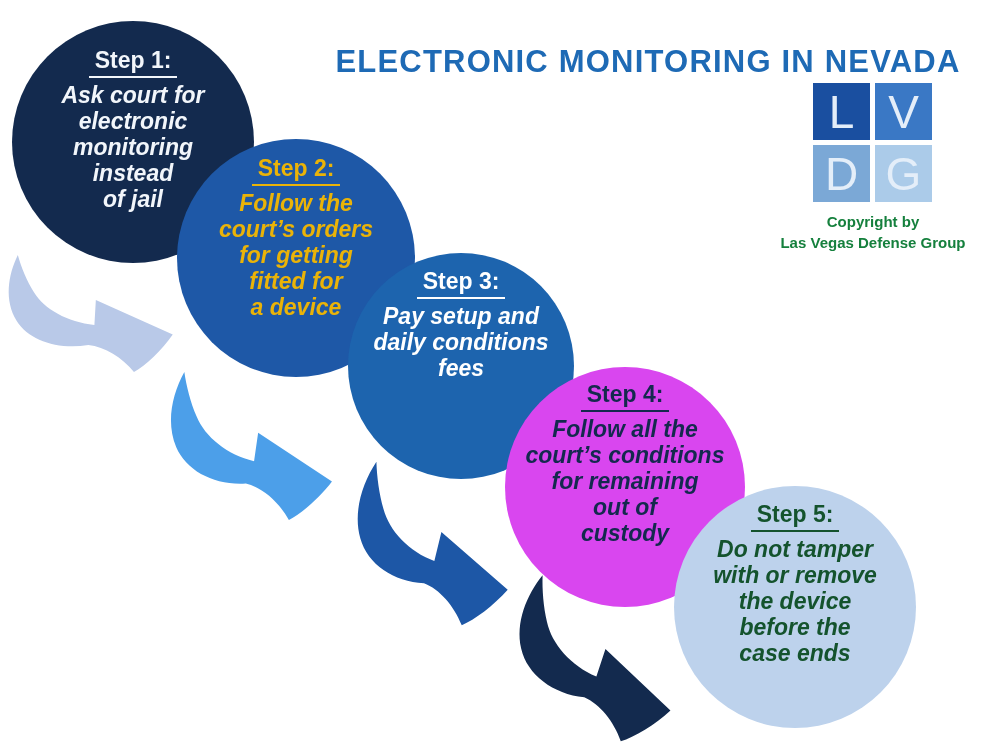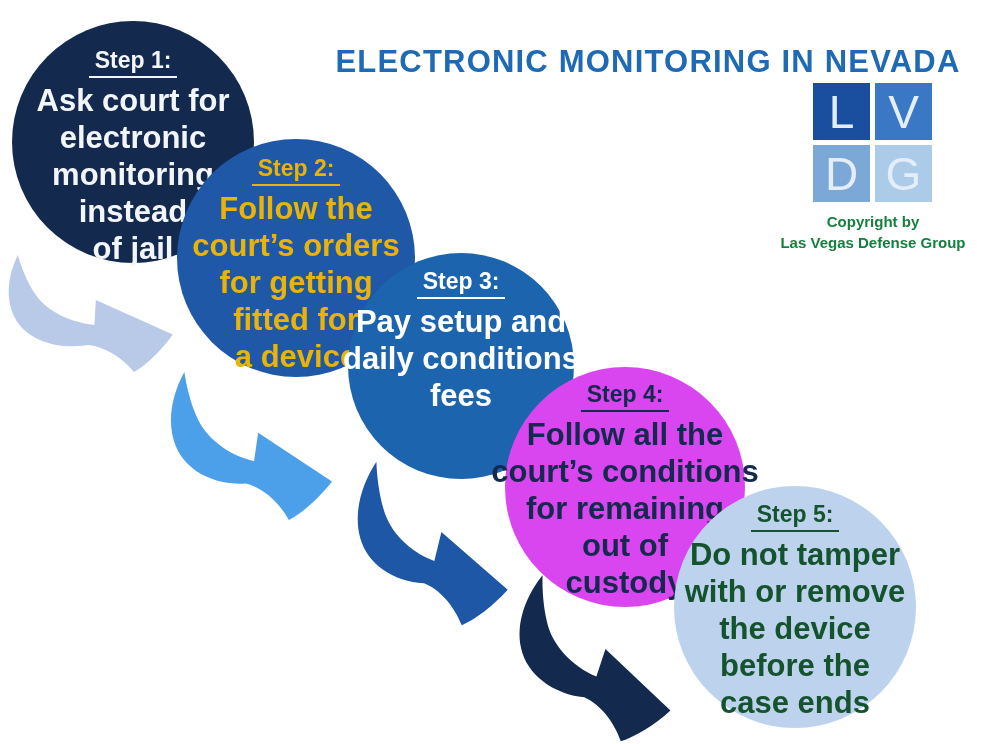--- a/index.html
+++ b/index.html
@@ -31,21 +31,21 @@
   .circle{
     position:absolute;border-radius:50%;
     display:flex;flex-direction:column;align-items:center;
     text-align:center;font-weight:bold;
   }
   .circle .step-label{
     display:inline-block;font-size:23px;line-height:30px;
     border-bottom:2.5px solid currentColor;padding:0 6px 1px;margin-bottom:4px;
   }
   .circle .step-body{
-    font-size:31px;line-height:37px;white-space:pre;
+    font-size:23px;line-height:26px;white-space:pre;font-style:italic;
   }
   .c1{left:12px;top:21px;width:242px;height:242px;padding-top:24px;box-sizing:border-box;z-index:1;}
   .c2{left:177px;top:139px;width:238px;height:238px;padding-top:14px;box-sizing:border-box;z-index:2;}
   .c3{left:348px;top:253px;width:226px;height:226px;padding-top:13px;box-sizing:border-box;z-index:3;}
   .c4{left:505px;top:367px;width:240px;height:240px;padding-top:12px;box-sizing:border-box;z-index:4;}
   .c5{left:674px;top:486px;width:242px;height:242px;padding-top:13px;box-sizing:border-box;z-index:5;}
   
   .arrow{position:absolute;z-index:0;}
   .a1{left:10px;top:246px;width:162px;height:132px;transform:rotate(-6deg);}
   .a2{left:170px;top:370px;width:164px;height:152px;}

